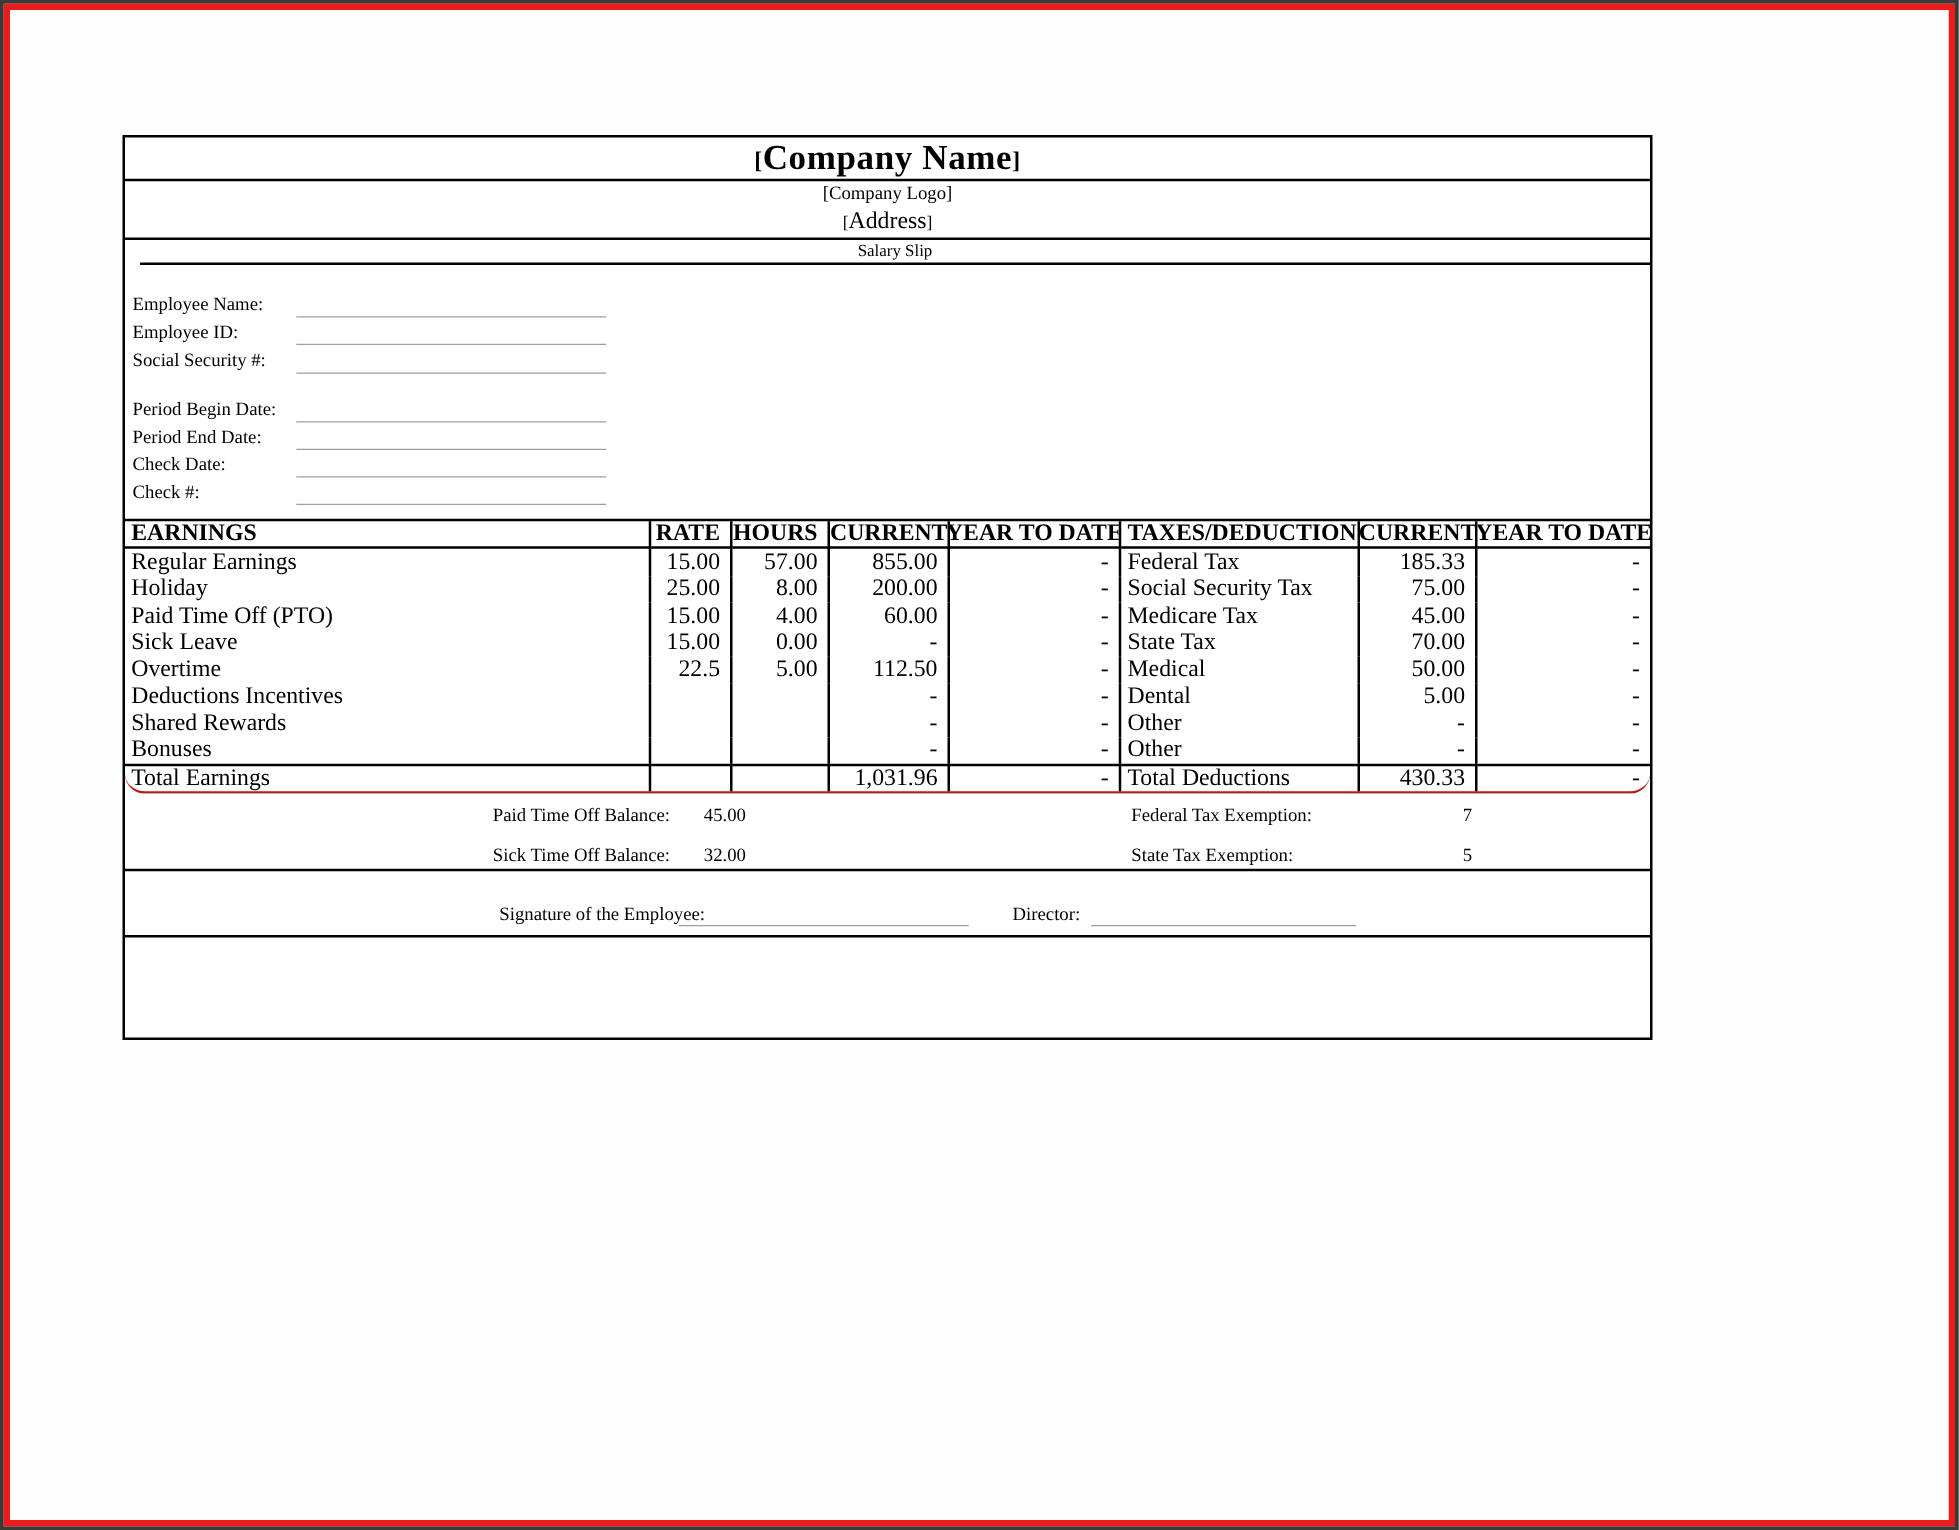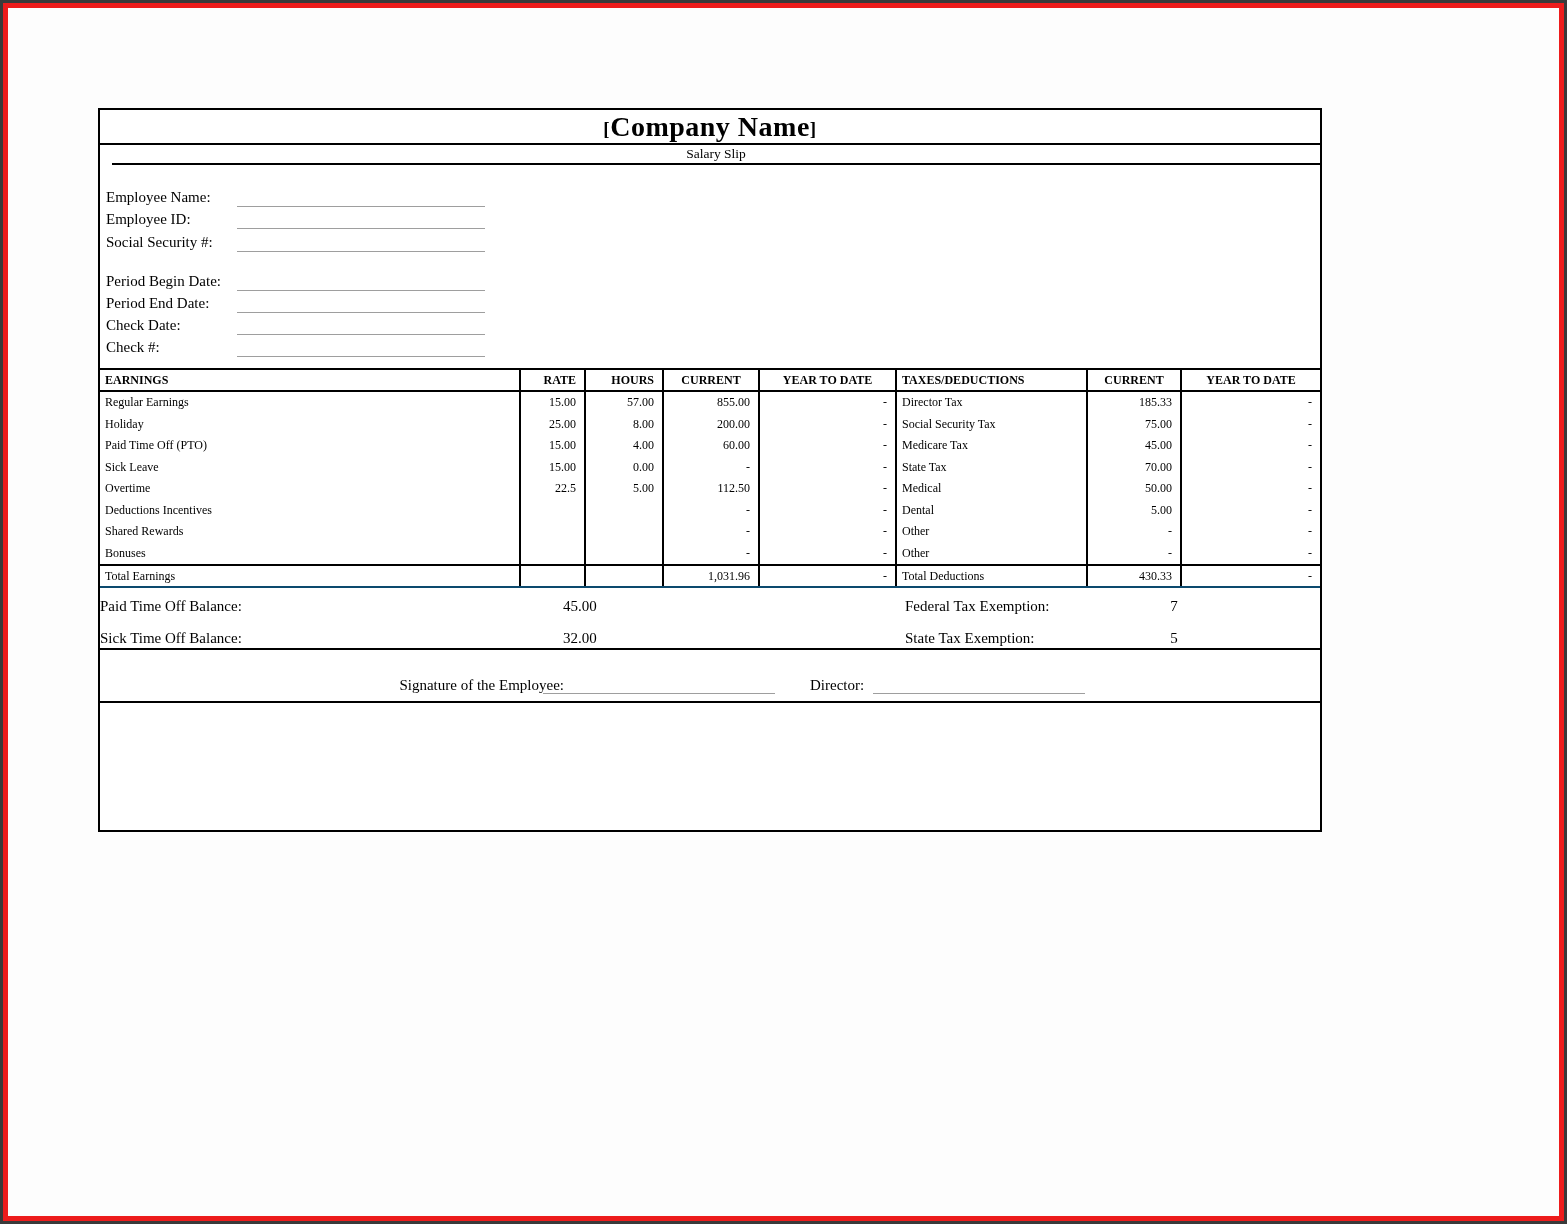--- a/index.html
+++ b/index.html
@@ -18,36 +18,36 @@
   .logo-line { font-size:15px; line-height:20px; }
   .addr-line { font-size:19px; line-height:24px; }
   .addr-line .brk2 { font-size:14px; }
 
   .slip-row { height:20px; display:flex; align-items:center; justify-content:center; font-size:13.5px;margin-left:12px; }
 
   .info { height:205px; font-size:15px; }
   .info .lab { position:absolute; left:6px; white-space:nowrap; }
   .info .fline { position:absolute; left:137px; width:248px; height:18px; border-bottom:1px solid #9e9e9e; }
 
-  .maintable { height:218px; border-bottom:2px solid #0c4a6e; display:grid;
+  .maintable { height:218px; border-bottom:2px solid #b91c1c; display:grid;
     grid-template-columns:421px 65px 78px 96px 137px 191px 94px 138px;
-    grid-template-rows:22px repeat(8, 21.5px) 22px; font-size:12px; }
+    grid-template-rows:22px repeat(8, 21.5px) 22px; font-size:19px;border-radius:16px; }
   .c { display:flex; align-items:center; border-right:2px solid #000; overflow:hidden; white-space:nowrap; }
   .c.nr { border-right:none; }
   .c.hb { border-bottom:2px solid #000; font-weight:bold; }
   .c.tt { border-top:2px solid #000; }
   .c.pl { padding-left:5px; }
   .c.pr { justify-content:flex-end; padding-right:8px; }
   .c.ctr { justify-content:center; }
 
   .netpay { height:43px; }
   .netpay-box { position:absolute; left:799px; right:0; top:0; bottom:0; border-left:2px solid #000; display:flex; align-items:center; justify-content:space-between; padding:0 8px 0 7px; font-weight:bold; font-size:16px; }
 
   .balance { height:62px; font-size:15px; }
-  .bal-lab-l { position:absolute; left:0; width:436px; }
+  .bal-lab-l { position:absolute; left:0; width:436px; text-align:right; }
   .bal-val-l { position:absolute; left:463px; }
   .bal-lab-r { position:absolute; left:805px; }
   .bal-val-r { position:absolute; left:1064px; width:20px; text-align:center; }
 
   .sig { height:53px; font-size:15px; }
   .sig-lab-emp { position:absolute; left:0; top:27px; width:440px; text-align:right;margin-left:24px; }
   .sig-line-emp { position:absolute; left:443px; top:27px; width:232px; height:17px; border-bottom:1px solid #9e9e9e; }
   .sig-lab-dir { position:absolute; left:710px; top:27px; }
   .sig-line-dir { position:absolute; left:773px; top:27px; width:212px; height:17px; border-bottom:1px solid #9e9e9e; }
 
@@ -61,20 +61,24 @@
 <div class="frame-red"></div>
 
 <div class="doc">
 
   <div class="sec name-row">
     <span class="brk">[</span>
       <span>Company Name</span>
       <span class="brk">]</span>
   </div>
 
+  <div class="sec sub-row">
+    <div class="logo-line">[Company Logo]</div>
+    <div class="addr-line"><span class="brk2">[</span><span>Address</span><span class="brk2">]</span></div>
+  </div>
 
   <div class="sec slip-row">Salary Slip</div>
 
   <div class="sec info">
     <div class="lab" style="top:24px">Employee Name:</div>
     <div class="fline" style="top:24px"></div>
     <div class="lab" style="top:46px">Employee ID:</div>
     <div class="fline" style="top:46px"></div>
     <div class="lab" style="top:69px">Social Security #:</div>
     <div class="fline" style="top:69px"></div>
@@ -98,21 +102,21 @@
     <div class="c hb ctr">YEAR TO DATE</div>
     <div class="c hb pl">TAXES/DEDUCTIONS</div>
     <div class="c hb ctr">CURRENT</div>
     <div class="c hb ctr nr">YEAR TO DATE</div>
 
     <div class="c pl">Regular Earnings</div>
     <div class="c pr">15.00</div>
     <div class="c pr">57.00</div>
     <div class="c pr">855.00</div>
     <div class="c pr">-</div>
-    <div class="c pl">Director Tax</div>
+    <div class="c pl">Federal Tax</div>
     <div class="c pr">185.33</div>
     <div class="c pr nr">-</div>
 
     <div class="c pl">Holiday</div>
     <div class="c pr">25.00</div>
     <div class="c pr">8.00</div>
     <div class="c pr">200.00</div>
     <div class="c pr">-</div>
     <div class="c pl">Social Security Tax</div>
     <div class="c pr">75.00</div>

